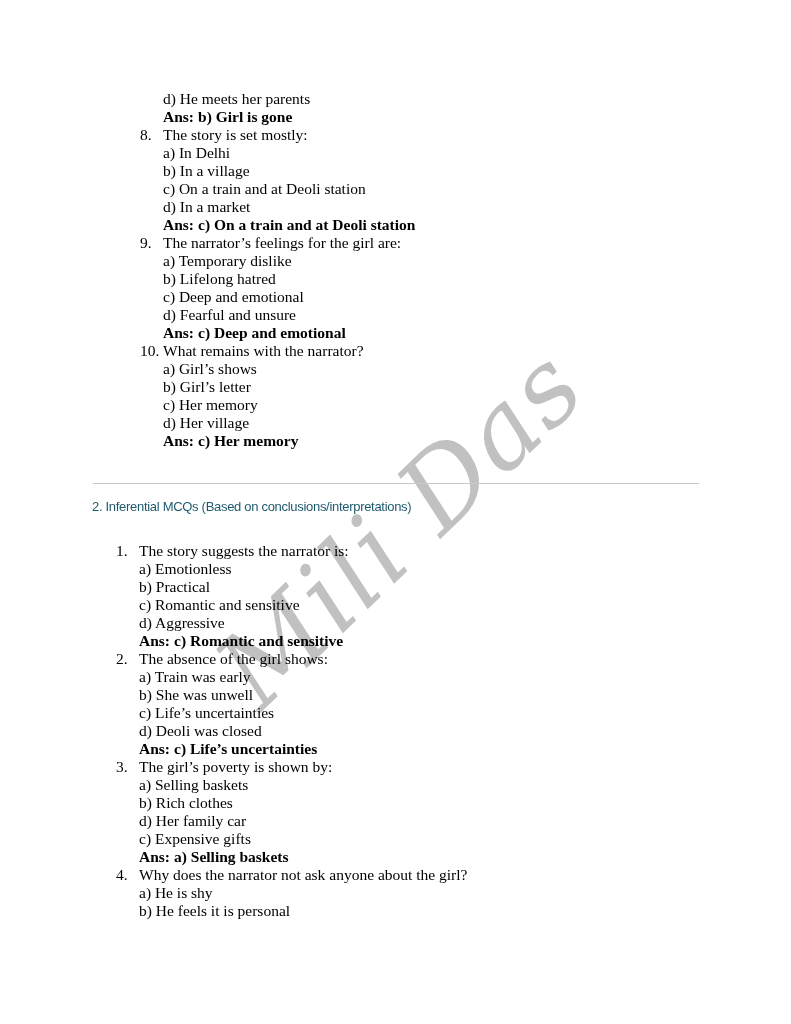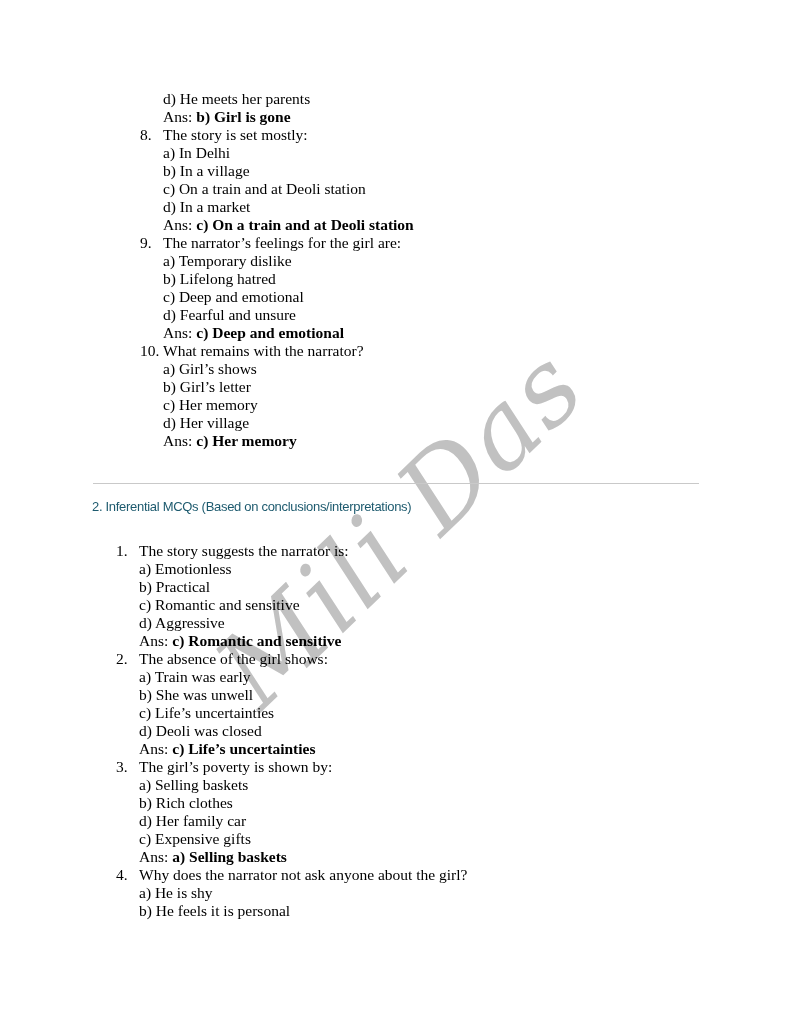--- a/index.html
+++ b/index.html
@@ -37,21 +37,21 @@
     z-index: 2;
   }
   .content-s1 { top: 90px; padding-left: 24px; }
   .content-s2 { top: 542px; }
   .line {
     position: relative;
     padding-left: 139px;
     white-space: nowrap;
   }
   .num { position: absolute; left: 116px; }
-  .b { font-weight: normal; margin-top: 44px; }
+  .b { font-weight: bold; margin-top: 44px; }
   .ans-text { margin-left: 4px; font-weight: bold; }
   .divider {
     position: absolute;
     left: 93px;
     top: 483px;
     width: 606px;
     height: 1px;
     background: #c9c9c9;
     z-index: 1;
   }

